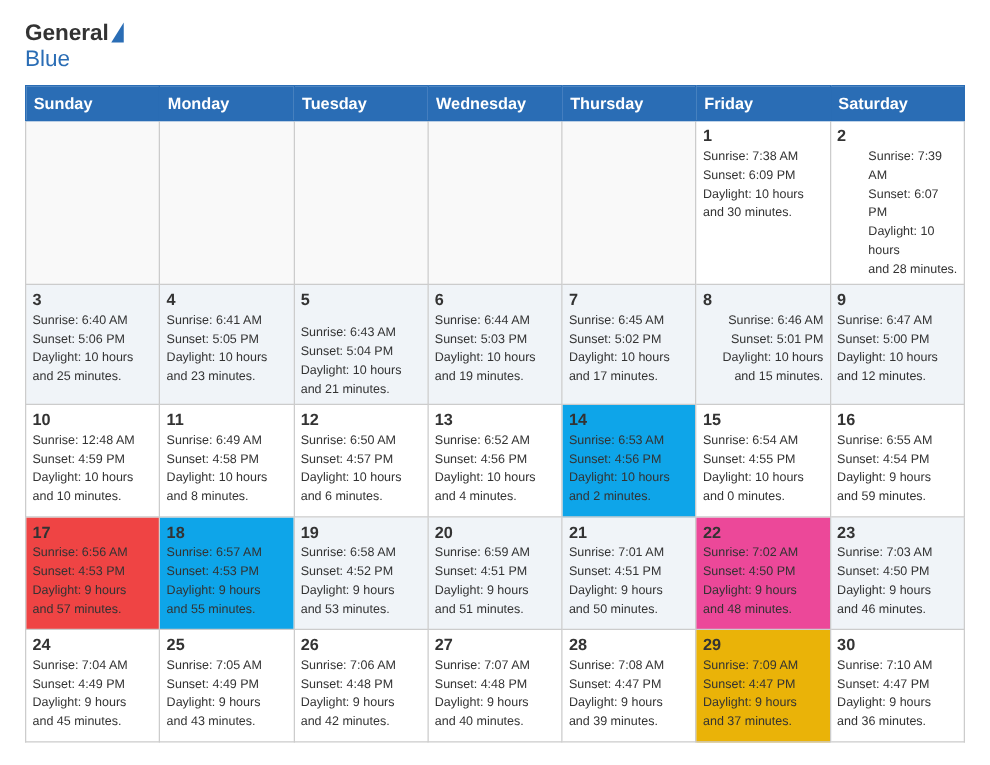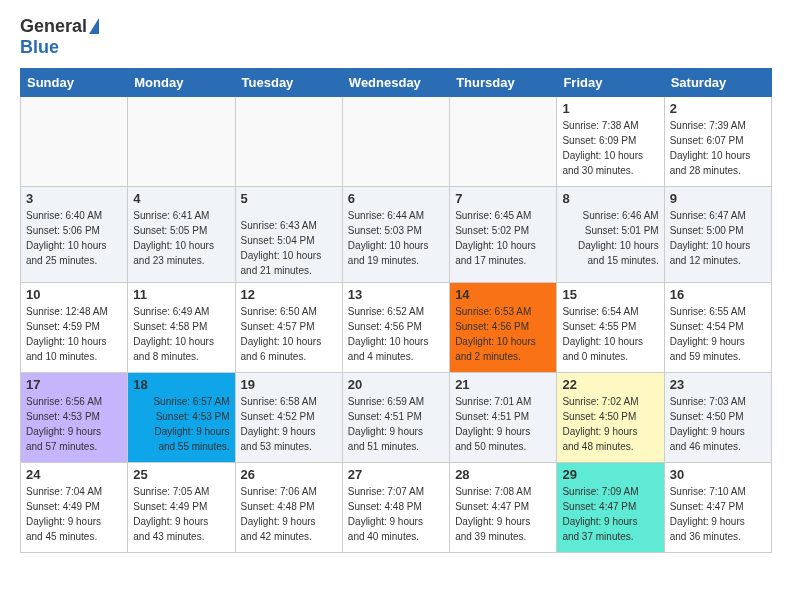--- a/index.html
+++ b/index.html
@@ -2,21 +2,21 @@
 <html><head>
   <meta charset="utf-8">
   <style>
     * { box-sizing: border-box; margin: 0; padding: 0; }
     body { font-family: Arial, sans-serif; background: #fff; width: 792px; min-height: 612px; }
     .container { width: 792px; padding: 16px 20px 10px 20px; }
     .header { display: flex; justify-content: space-between; align-items: flex-start; margin-bottom: 10px; }
     .logo { display: flex; flex-direction: column; align-items: flex-start; }
     .logo-text { display: flex; align-items: center; }
     .logo-general { font-size: 18px; font-weight: bold; color: #333; }
-    .logo-blue { font-size: 18px; font-weight: bold; color: #2a6db5; text-align: right; }
+    .logo-blue { font-size: 18px; font-weight: normal; color: #2a6db5; text-align: right; }
     .logo-triangle { width: 0; height: 0; border-left: 10px solid transparent; border-bottom: 16px solid #2a6db5; margin-left: 2px; margin-bottom: 2px; }
     .title-block { text-align: right; }
     .month-title { font-size: 36px; font-weight: normal; color: #333; line-height: 1.1; }
     .location { font-size: 15px; color: #555; }
     table { width: 100%; border-collapse: collapse; table-layout: fixed; }
     th { background: #2a6db5; color: #fff; text-align: left; padding: 5px 6px; font-size: 13px; font-weight: bold; border: 1px solid #2a6db5; }
     td { border: 1px solid #ccc; vertical-align: top; padding: 4px 5px; font-size: 10.5px; color: #333; height: 90px; }
     td.empty { background: #f9f9f9; }
     .day-num { font-size: 13px; font-weight: bold; display: block; margin-bottom: 2px; }
     .day-detail { font-size: 10px; color: #333; line-height: 1.5; }
@@ -63,21 +63,21 @@
           <td class="empty" style="background: rgb(249, 249, 249);"></td>
           <td style="background: rgb(255, 255, 255);">
             <span class="day-num">1</span>
             <div class="day-detail" style="white-space: pre-line;">Sunrise: 7:38 AM
 Sunset: 6:09 PM
 Daylight: 10 hours
 and 30 minutes.</div>
           </td>
           <td style="background: rgb(255, 255, 255);">
             <span class="day-num">2</span>
-            <div class="day-detail" style="white-space: pre-line;">Sunrise: 7:39 AM
+            <div class="day-detail" style="white-space: pre-line; margin-left: 25px;">Sunrise: 7:39 AM
 Sunset: 6:07 PM
 Daylight: 10 hours
 and 28 minutes.</div>
           </td>
         </tr>
         <tr>
           <td style="background: rgb(240, 244, 248);">
             <span class="day-num">3</span>
             <div class="day-detail" style="white-space: pre-line;">Sunrise: 6:40 AM
 Sunset: 5:06 PM
@@ -149,21 +149,21 @@
 Daylight: 10 hours
 and 6 minutes.</div>
           </td>
           <td style="background: rgb(255, 255, 255);">
             <span class="day-num">13</span>
             <div class="day-detail" style="white-space: pre-line;">Sunrise: 6:52 AM
 Sunset: 4:56 PM
 Daylight: 10 hours
 and 4 minutes.</div>
           </td>
-          <td style="background: #f97316;">
+          <td style="background: #0ea5e9;">
             <span class="day-num">14</span>
             <div class="day-detail" style="white-space: pre-line;">Sunrise: 6:53 AM
 Sunset: 4:56 PM
 Daylight: 10 hours
 and 2 minutes.</div>
           </td>
           <td style="background: rgb(255, 255, 255);">
             <span class="day-num">15</span>
             <div class="day-detail" style="white-space: pre-line;">Sunrise: 6:54 AM
 Sunset: 4:55 PM
@@ -172,30 +172,30 @@
           </td>
           <td style="background: rgb(255, 255, 255);">
             <span class="day-num">16</span>
             <div class="day-detail" style="white-space: pre-line;">Sunrise: 6:55 AM
 Sunset: 4:54 PM
 Daylight: 9 hours
 and 59 minutes.</div>
           </td>
         </tr>
         <tr>
-          <td style="background: #c4b5fd;">
+          <td style="background: #ef4444;">
             <span class="day-num">17</span>
             <div class="day-detail" style="white-space: pre-line;">Sunrise: 6:56 AM
 Sunset: 4:53 PM
 Daylight: 9 hours
 and 57 minutes.</div>
           </td>
           <td style="background: #0ea5e9;">
             <span class="day-num">18</span>
-            <div class="day-detail" style="white-space: pre-line; text-align: right;">Sunrise: 6:57 AM
+            <div class="day-detail" style="white-space: pre-line;">Sunrise: 6:57 AM
 Sunset: 4:53 PM
 Daylight: 9 hours
 and 55 minutes.</div>
           </td>
           <td style="background: rgb(240, 244, 248);">
             <span class="day-num">19</span>
             <div class="day-detail" style="white-space: pre-line;">Sunrise: 6:58 AM
 Sunset: 4:52 PM
 Daylight: 9 hours
 and 53 minutes.</div>
@@ -207,21 +207,21 @@
 Daylight: 9 hours
 and 51 minutes.</div>
           </td>
           <td style="background: rgb(240, 244, 248);">
             <span class="day-num">21</span>
             <div class="day-detail" style="white-space: pre-line;">Sunrise: 7:01 AM
 Sunset: 4:51 PM
 Daylight: 9 hours
 and 50 minutes.</div>
           </td>
-          <td style="background: #fef9c3;">
+          <td style="background: #ec4899;">
             <span class="day-num">22</span>
             <div class="day-detail" style="white-space: pre-line;">Sunrise: 7:02 AM
 Sunset: 4:50 PM
 Daylight: 9 hours
 and 48 minutes.</div>
           </td>
           <td style="background: rgb(240, 244, 248);">
             <span class="day-num">23</span>
             <div class="day-detail" style="white-space: pre-line;">Sunrise: 7:03 AM
 Sunset: 4:50 PM
@@ -258,21 +258,21 @@
 Daylight: 9 hours
 and 40 minutes.</div>
           </td>
           <td style="background: rgb(255, 255, 255);">
             <span class="day-num">28</span>
             <div class="day-detail" style="white-space: pre-line;">Sunrise: 7:08 AM
 Sunset: 4:47 PM
 Daylight: 9 hours
 and 39 minutes.</div>
           </td>
-          <td style="background: #5eead4;">
+          <td style="background: #eab308;">
             <span class="day-num">29</span>
             <div class="day-detail" style="white-space: pre-line;">Sunrise: 7:09 AM
 Sunset: 4:47 PM
 Daylight: 9 hours
 and 37 minutes.</div>
           </td>
           <td style="background: rgb(255, 255, 255);">
             <span class="day-num">30</span>
             <div class="day-detail" style="white-space: pre-line;">Sunrise: 7:10 AM
 Sunset: 4:47 PM

